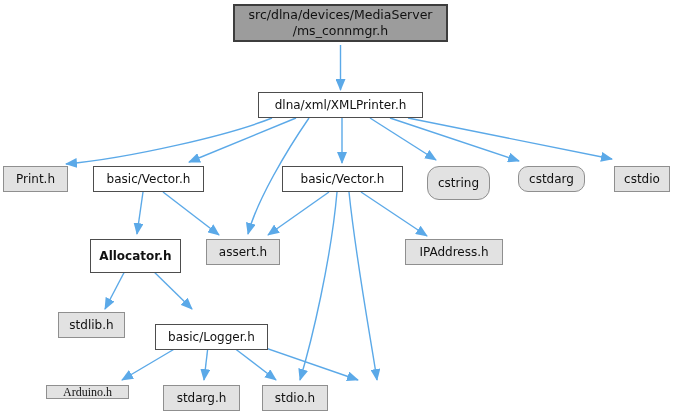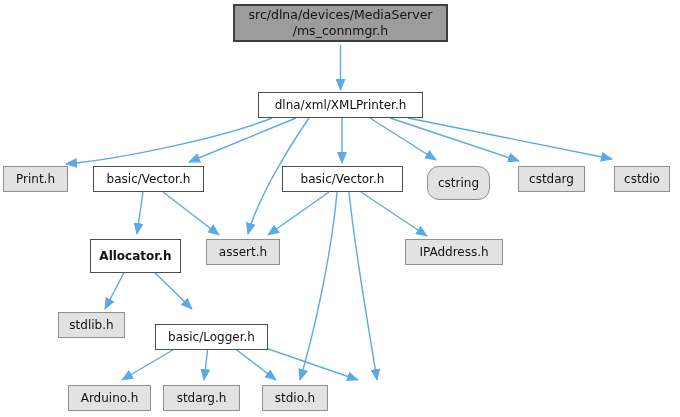--- a/index.html
+++ b/index.html
@@ -59,35 +59,35 @@
   <div class="node module" style="left:258px;top:92px;width:165px;height:26px;">dlna/xml/XMLPrinter.h</div>
 
   <div class="node" style="left:3px;top:166px;width:65px;height:26px;">Print.h</div>
 
   <div class="node module" style="left:93px;top:166px;width:111px;height:26px;">basic/Vector.h</div>
 
   <div class="node module" style="left:282px;top:166px;width:121px;height:26px;">basic/Vector.h</div>
 
   <div class="node" style="left:427px;top:166px;width:63px;height:34px;border-radius:12px;">cstring</div>
 
-  <div class="node" style="left:518px;top:166px;width:67px;height:26px;">cstdarg</div>
+  <div class="node" style="left:518px;top:166px;width:67px;height:26px;border-radius:10px;">cstdarg</div>
 
   <div class="node" style="left:614px;top:166px;width:56px;height:26px;">cstdio</div>
 
   <div class="node module" style="left:90px;top:239px;width:91px;height:34px;font-weight:bold;">Allocator.h</div>
 
   <div class="node" style="left:206px;top:239px;width:74px;height:26px;">assert.h</div>
 
   <div class="node" style="left:405px;top:239px;width:98px;height:26px;">IPAddress.h</div>
 
   <div class="node" style="left:58px;top:312px;width:67px;height:26px;">stdlib.h</div>
 
   <div class="node module" style="left:155px;top:324px;width:113px;height:26px;">basic/Logger.h</div>
 
-  <div class="node" style="left:68px;top:385px;width:83px;height:26px;">Arduino.h</div>
+  <div class="node" style="left:46px;top:385px;width:83px;height:14px;font-family:Liberation Serif, serif;">Arduino.h</div>
 
   <div class="node" style="left:163px;top:385px;width:77px;height:26px;">stdarg.h</div>
 
   <div class="node" style="left:262px;top:385px;width:66px;height:26px;">stdio.h</div>
 
   <div class="node" style="left:352px;top:385px;width:66px;height:24px;margin-top:43px;">string.h</div>
 
 </div>
 
 </body></html>

